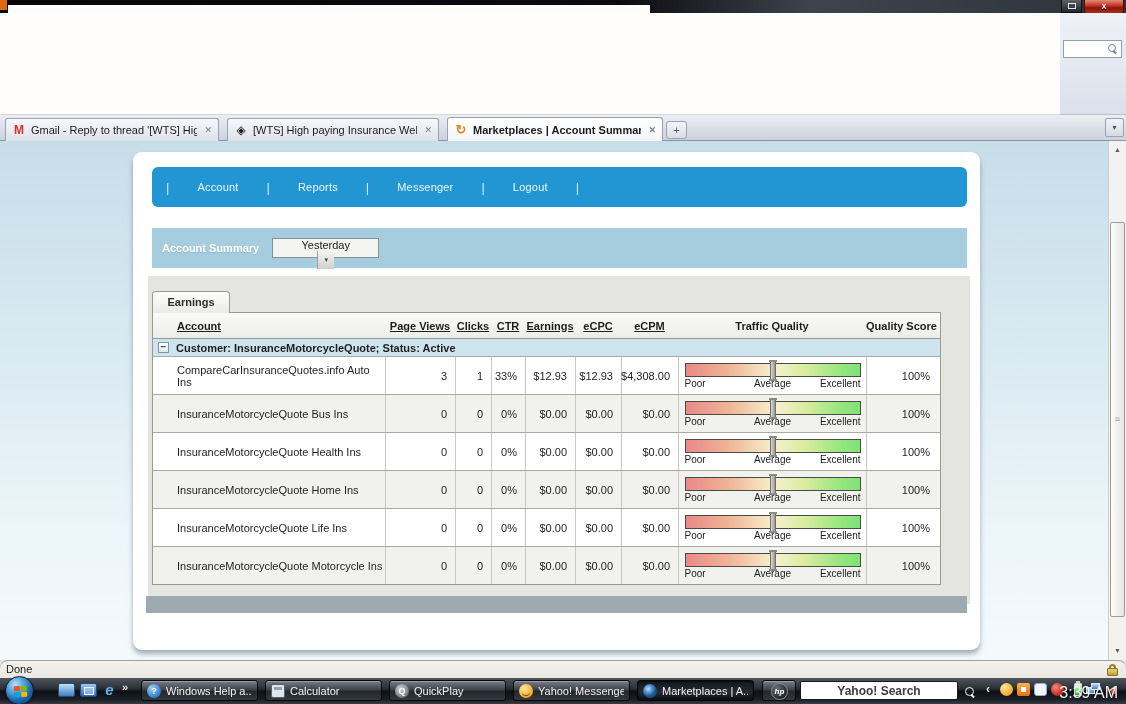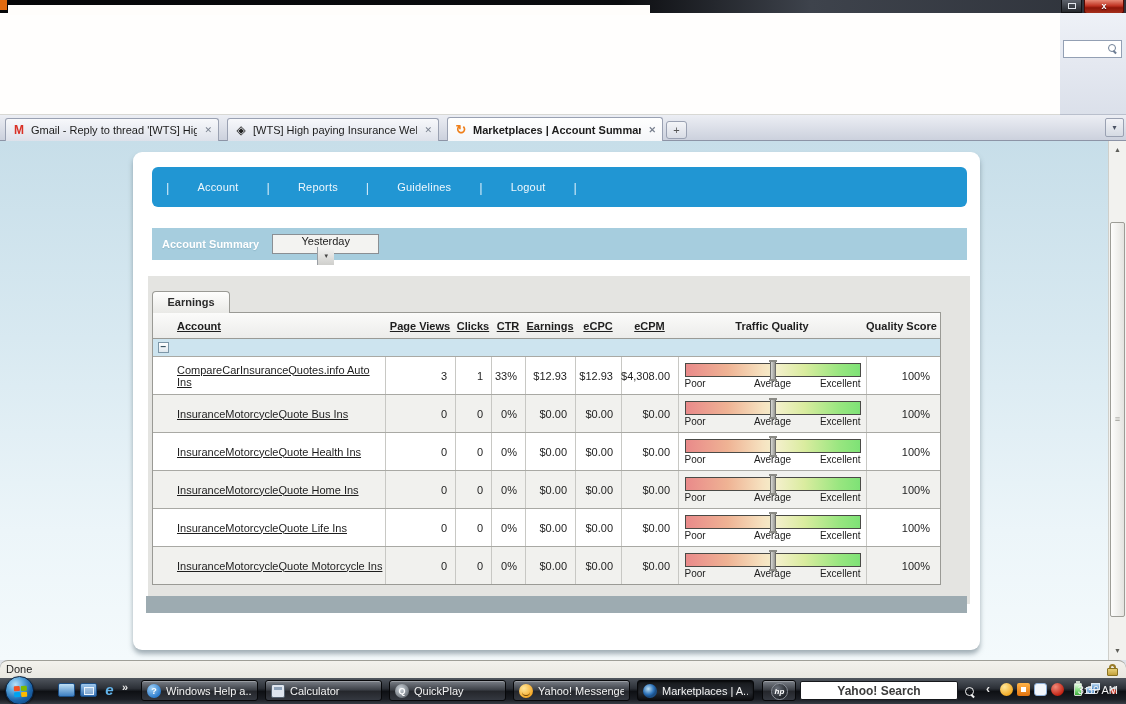--- a/index.html
+++ b/index.html
@@ -57,21 +57,21 @@
   #vthumb span { position:absolute; left:0; right:0; top:50%; margin-top:-6px; text-align:center; font-size:9px; color:#9a9a94; }
 
   
   #panel { position:absolute; left:133px; top:11px; width:847px; height:498px; background:#fff;
     border-radius:9px; box-shadow:0 4px 5px rgba(80,100,112,.5); }
   #navbar { position:absolute; left:19px; top:15px; width:815px; height:40px; background:#2196d3;
     border-radius:6px; display:flex; align-items:center; font-size:11px; color:#eef7fd; padding-left:12px; }
   .nav-sep { color:#cfe9f8; font-size:13px; padding:0 2px; }
   .nav-item { padding:0 26px; cursor:default; letter-spacing:.2px; }
 
-  #toolbar { position:absolute; left:19px; top:76px; width:815px; height:32px; background:#a6cdde;
+  #toolbar { position:absolute; left:19px; top:76px; width:815px; height:40px; background:#a6cdde;
     display:flex; align-items:center; font-size:11px; }
   #toolbar-title { color:#fff; font-weight:bold; margin-left:10px; text-shadow:0 1px 1px #8fb8ca; }
   .select { height:20px; display:inline-flex; align-items:center; border:1px solid #8a8f94; background:#f3f3f1;
     font-size:11px; color:#222;flex-direction:column; }
   .select .val { padding:0 6px; flex:1; white-space:nowrap; }
   .select .arrow-btn { width:17px; height:100%; border-left:1px solid #9a9fa4;
     background:linear-gradient(#f5f5f4,#cfcfcc); font-size:7px; color:#444; text-align:center; line-height:18px; }
   #range-select { margin-left:13px; width:107px; }
   #toolbar-right { margin-left:auto; display:flex; align-items:center; margin-right:28px; gap:8px; }
   #explore-label { color:#1d1d1d; }
@@ -82,21 +82,21 @@
   #table-region { position:absolute; left:15px; top:124px; width:822px; height:328px; background:#e4e4e1; }
   #earnings-tab { position:absolute; left:4px; top:15px; width:78px; height:22px;
     background:linear-gradient(#fefefd,#e9e9e6); border:1px solid #9a9a95; border-bottom:none; border-radius:4px 4px 0 0;
     font-size:11px; font-weight:bold; color:#2c2c2c; text-align:center; line-height:21px; z-index:2; }
   #etable { position:absolute; left:4px; top:36px; width:789px; background:#fff; border:1px solid #9a9a95;
     font-size:11px; color:#1e1e1e; }
   #thead { display:flex; height:26px; align-items:center; background:linear-gradient(#fbfbfa,#ececea);
     border-bottom:1px solid #9a9a95; font-weight:bold; }
   #thead .hc { white-space:nowrap; }
   #thead .sortable { text-decoration:underline; }
-  .c0{width:232px;text-decoration:underline;} .c1{width:70px;} .c2{width:36px;} .c3{width:34px;} .c4{width:50px;}
+  .c0{width:232px;} .c1{width:70px;} .c2{width:36px;} .c3{width:34px;} .c4{width:50px;}
   .c5{width:46px;} .c6{width:57px;} .c7{width:188px;} .c8{width:72px;}
   .al{ padding-left:24px; text-align:left; } .ac{ text-align:center; } .ar{ text-align:right; padding-right:8px; }
   #group-row { display:flex; align-items:center; height:17px; background:#cde4ef; font-weight:bold; }
   #minus-box { width:11px; height:11px; margin-left:5px; border:1px solid #7d97a8; background:linear-gradient(#ffffff,#dfe8ee);
     font-size:10px; line-height:8px; text-align:center; color:#35505f; }
   #group-label { margin-left:7px; }
   .row { display:flex; align-items:center; height:38px; border-top:1px solid #a9a9a4; background:#fff; }
   .row:nth-child(even) { background:#f1f1ee; }
   .row .dc { align-self:stretch; display:flex; align-items:center; }
   .row .dc.num { justify-content:flex-end; padding-right:8px; }
@@ -175,21 +175,21 @@
   .t-bubble::after { content:""; position:absolute; left:1px; bottom:-3px; border:3px solid transparent; border-top-color:#f2f6fb; }
   .t-red { border-radius:50%; background:radial-gradient(circle at 35% 30%,#f08a7a,#c01d0e 75%); }
   .t-battery { width:8px; height:13px; background:linear-gradient(#eafce8,#7ed87a 60%,#3aa838); border:1px solid #cfd8cf; border-radius:1px; position:relative; margin-left:6px; }
   .t-battery::after { content:""; position:absolute; left:1px; top:-3px; width:4px; height:2px; background:#cfd8cf; }
   .t-net { position:relative; width:14px; height:13px; }
   .t-net i { position:absolute; width:9px; height:7px; background:linear-gradient(#bcd9f2,#3f7fc0); border:1px solid #dce9f5; display:block; }
   .t-net i:first-child { left:0; top:4px; } .t-net i:last-child { left:5px; top:0; }
   .t-vol { position:relative; width:13px; height:13px; }
   .t-vol::before { content:""; position:absolute; left:1px; top:3px; border:4px solid transparent; border-left:6px solid #d8dde2; transform:rotate(180deg); }
   .t-vol::after { content:""; position:absolute; right:1px; bottom:2px; width:5px; height:5px; border-radius:50%; background:#d23b2a; }
-  #clock { position:absolute; right:8px; top:6px; color:#f2f2f2; font-size:11px;text-align:right; }
+  #clock { position:absolute; right:8px; top:6px; color:#f2f2f2; font-size:16px;text-align:right; }
 </style>
 </head>
 <body>
 
 <div id="titlebar"></div>
 <div id="app-frag"></div>
 <div id="win-restore">
     <i></i>
   </div>
 <div id="win-close">x</div>
@@ -223,21 +223,21 @@
 
 <div id="content">
 
   <div id="panel">
     <div id="navbar">
         <span class="nav-sep">|</span>
         <span class="nav-item">Account</span>
         <span class="nav-sep">|</span>
         <span class="nav-item">Reports</span>
         <span class="nav-sep">|</span>
-        <span class="nav-item">Guidelines</span>
+        <span class="nav-item">Messenger</span>
         <span class="nav-sep">|</span>
         <span class="nav-item">Logout</span>
         <span class="nav-sep">|</span>
       </div>
 
     <div id="toolbar">
       <span id="toolbar-title">Account Summary</span>
       <span class="select" id="range-select">
         <span class="val">Yesterday</span>
         <span class="arrow-btn">▾</span>
@@ -253,20 +253,21 @@
             <span class="hc c2 ac sortable">Clicks</span>
             <span class="hc c3 ac sortable">CTR</span>
             <span class="hc c4 ac sortable">Earnings</span>
             <span class="hc c5 ac sortable">eCPC</span>
             <span class="hc c6 ac sortable">eCPM</span>
             <span class="hc c7 ac">Traffic Quality</span>
             <span class="hc c8 ar">Quality Score</span>
           </div>
         <div id="group-row">
           <span id="minus-box">−</span>
+          <span id="group-label">Customer: InsuranceMotorcycleQuote; Status: Active</span>
         </div>
         <div id="rows">
             <div class="row">
               <span class="dc c0">CompareCarInsuranceQuotes.info Auto Ins</span>
               <span class="dc c1 num">3</span>
               <span class="dc c2 num">1</span>
               <span class="dc c3 num">33%</span>
               <span class="dc c4 num">$12.93</span>
               <span class="dc c5 num">$12.93</span>
               <span class="dc c6 num">$4,308.00</span>

